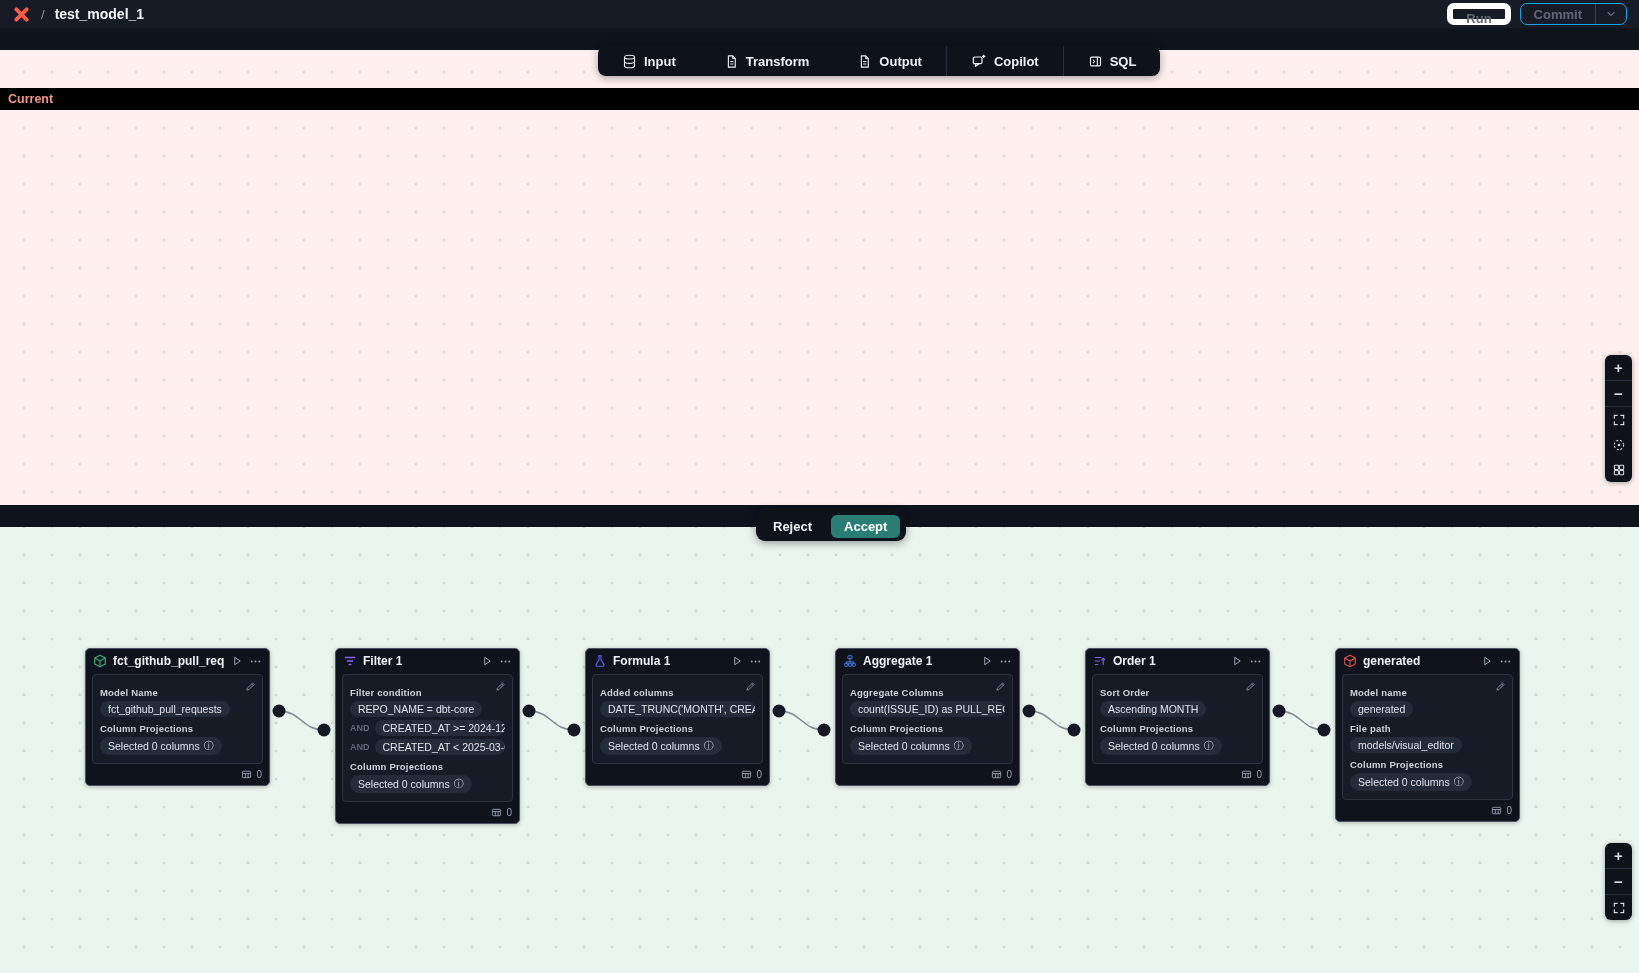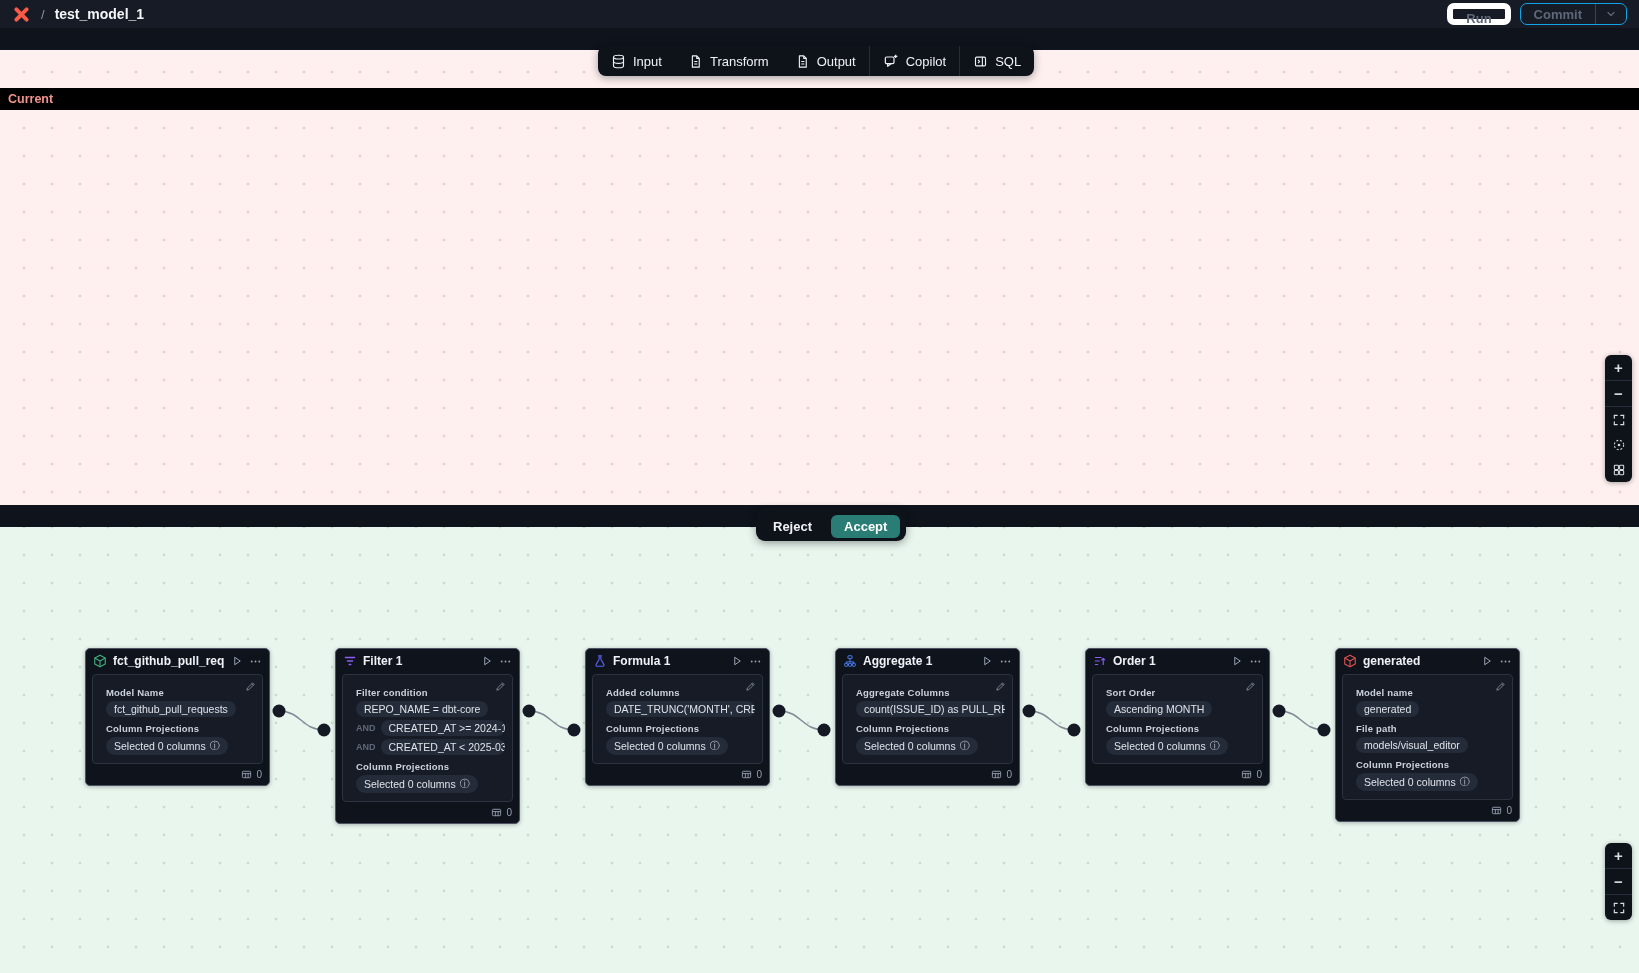--- a/index.html
+++ b/index.html
@@ -33,22 +33,22 @@
   .canvas-current { top:50px; height:455px; background:#fdf0ef;
     background-image:radial-gradient(circle,#eacfce 1.2px,transparent 1.7px);
     background-size:28px 28px; background-position:10px 8px; }
   .canvas-new { top:527px; height:446px; background:#e9f6ee;
     background-image:radial-gradient(circle,#c9ded1 1.2px,transparent 1.7px);
     background-size:28px 28px; background-position:10px 14px; }
   
   .toolbar { position:absolute; top:46px; left:598px; height:30px; background:#0e1219;
     border-radius:8px; display:flex; align-items:center; z-index:40;
     box-shadow:0 2px 8px rgba(5,8,14,.35); }
-  .toolbar-item { display:flex; align-items:center; gap:7px; padding:0 13px; height:100%;
-    font-size:13px; font-weight:400; color:#eef1f5; cursor:pointer; white-space:nowrap; }
+  .toolbar-item { display:flex; align-items:center; gap:7px; padding:0 24px; height:100%;
+    font-size:13px; font-weight:700; color:#eef1f5; cursor:pointer; white-space:nowrap; }
   .toolbar-sep { width:1px; height:100%; background:#262d3a; }
   
   .review { position:absolute; top:508px; left:756px; height:33px; background:#0e1219;
     border-radius:9px; display:flex; align-items:center; gap:10px; padding:3px 6px 0 8px;
     z-index:40; box-shadow:0 2px 8px rgba(5,8,14,.4); }
   .reject-btn { background:transparent; border:none; color:#f0f2f5; font-size:13px;
     font-weight:600; padding:4px 9px; font-family:inherit; cursor:pointer; }
   .accept-btn { background:#2a7d74; border:none; color:#ffffff; font-size:13px;
     font-weight:700; padding:4px 13px; border-radius:6px; font-family:inherit; cursor:pointer; height:23px; }
   
@@ -64,21 +64,21 @@
     border-radius:5px; box-shadow:0 1px 4px rgba(10,15,25,.3); z-index:10; }
   .node-header { display:flex; align-items:center; gap:6px; padding:5px 7px; }
   .node-icon { display:flex; align-items:center; }
   .node-title { flex:1; font-size:12px; font-weight:bold; color:#f0f2f6; white-space:nowrap;
     overflow:hidden; }
   .node-play,.node-menu { color:#9aa3b2; display:flex; align-items:center; cursor:pointer;
     font-size:11px; line-height:1; }
   .node-card { margin:1px 6px 5px; background:#161b26; border:1px solid #2b3240;
     border-radius:4px; padding:6px 7px 8px; position:relative; }
   .edit-icon { position:absolute; top:6px; right:6px; color:#8d95a6; cursor:pointer; }
-  .field { margin-top:6px;margin-left:6px; }
+  .field { margin-top:6px; }
   .field:first-child { margin-top:0; }
   .field-label { font-size:9.5px; font-weight:bold; color:#ccd2dd; letter-spacing:.2px; }
   .pill-row { display:flex; align-items:center; gap:5px; margin-top:3px; }
   .pill-prefix { font-size:9px; font-weight:bold; color:#5f6878; }
   .pill { background:#242b39; border-radius:9px; padding:2px 8px; font-size:10.5px;
     color:#dfe3ea; white-space:nowrap; max-width:158px; overflow:hidden;
     display:inline-flex; align-items:center; gap:4px; cursor:pointer; }
   .pill .info { font-size:10px; color:#c3c9d4; }
   .node-footer { display:flex; justify-content:flex-end; align-items:center; gap:4px;
     padding:0 7px 5px; color:#97a0b0; font-size:10px; }

